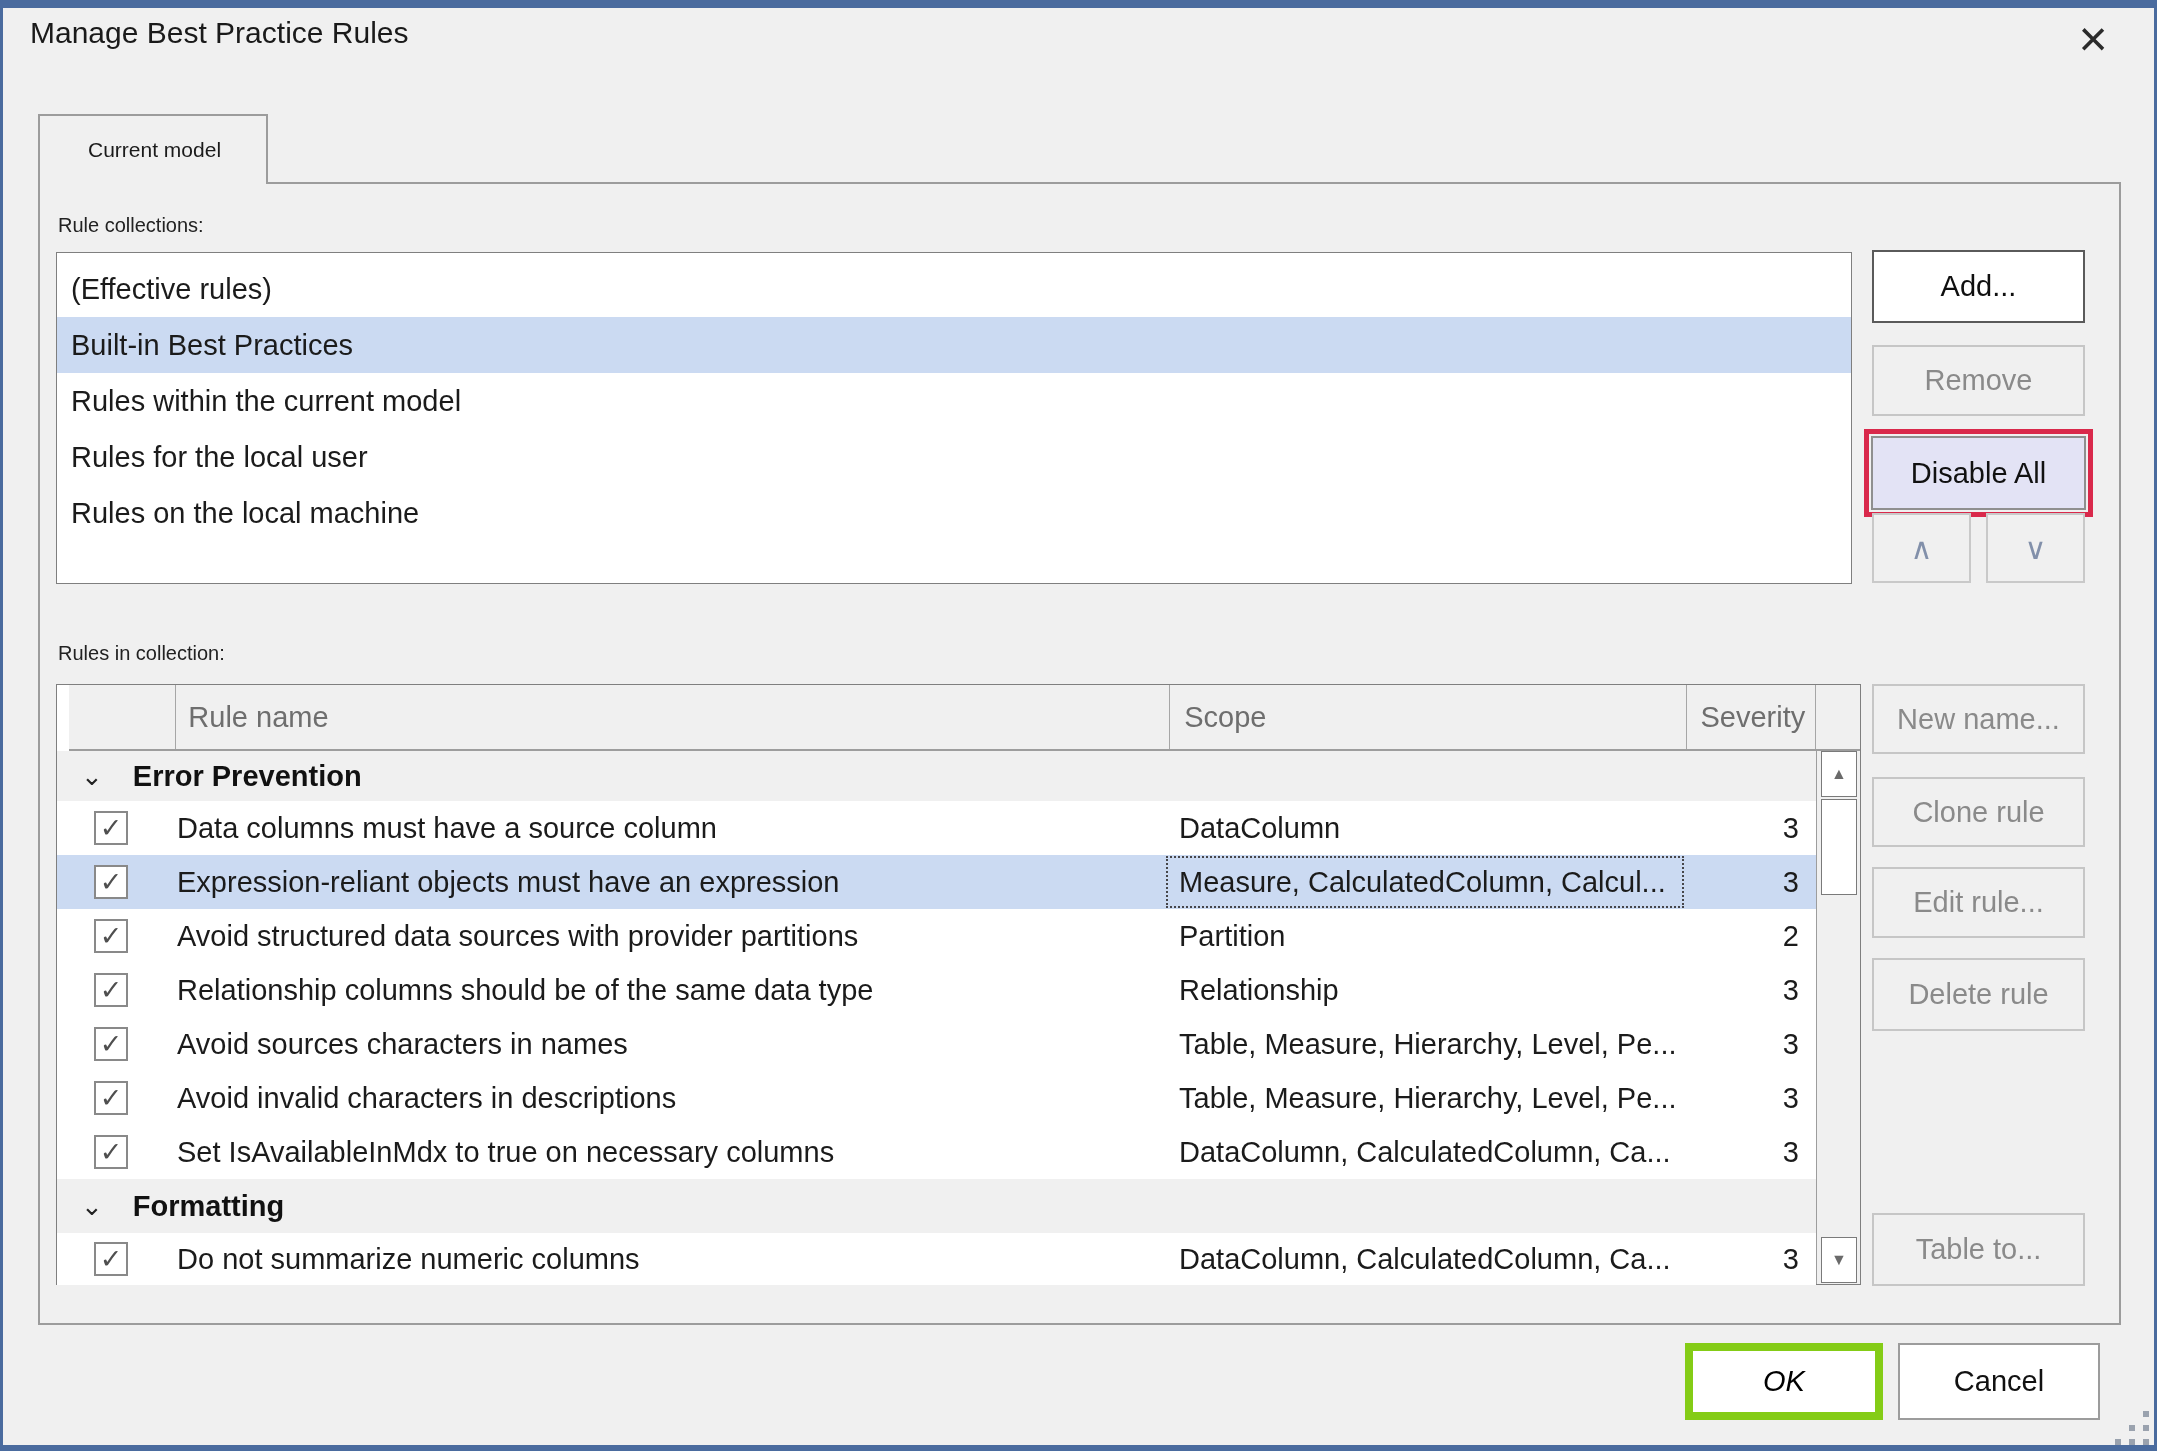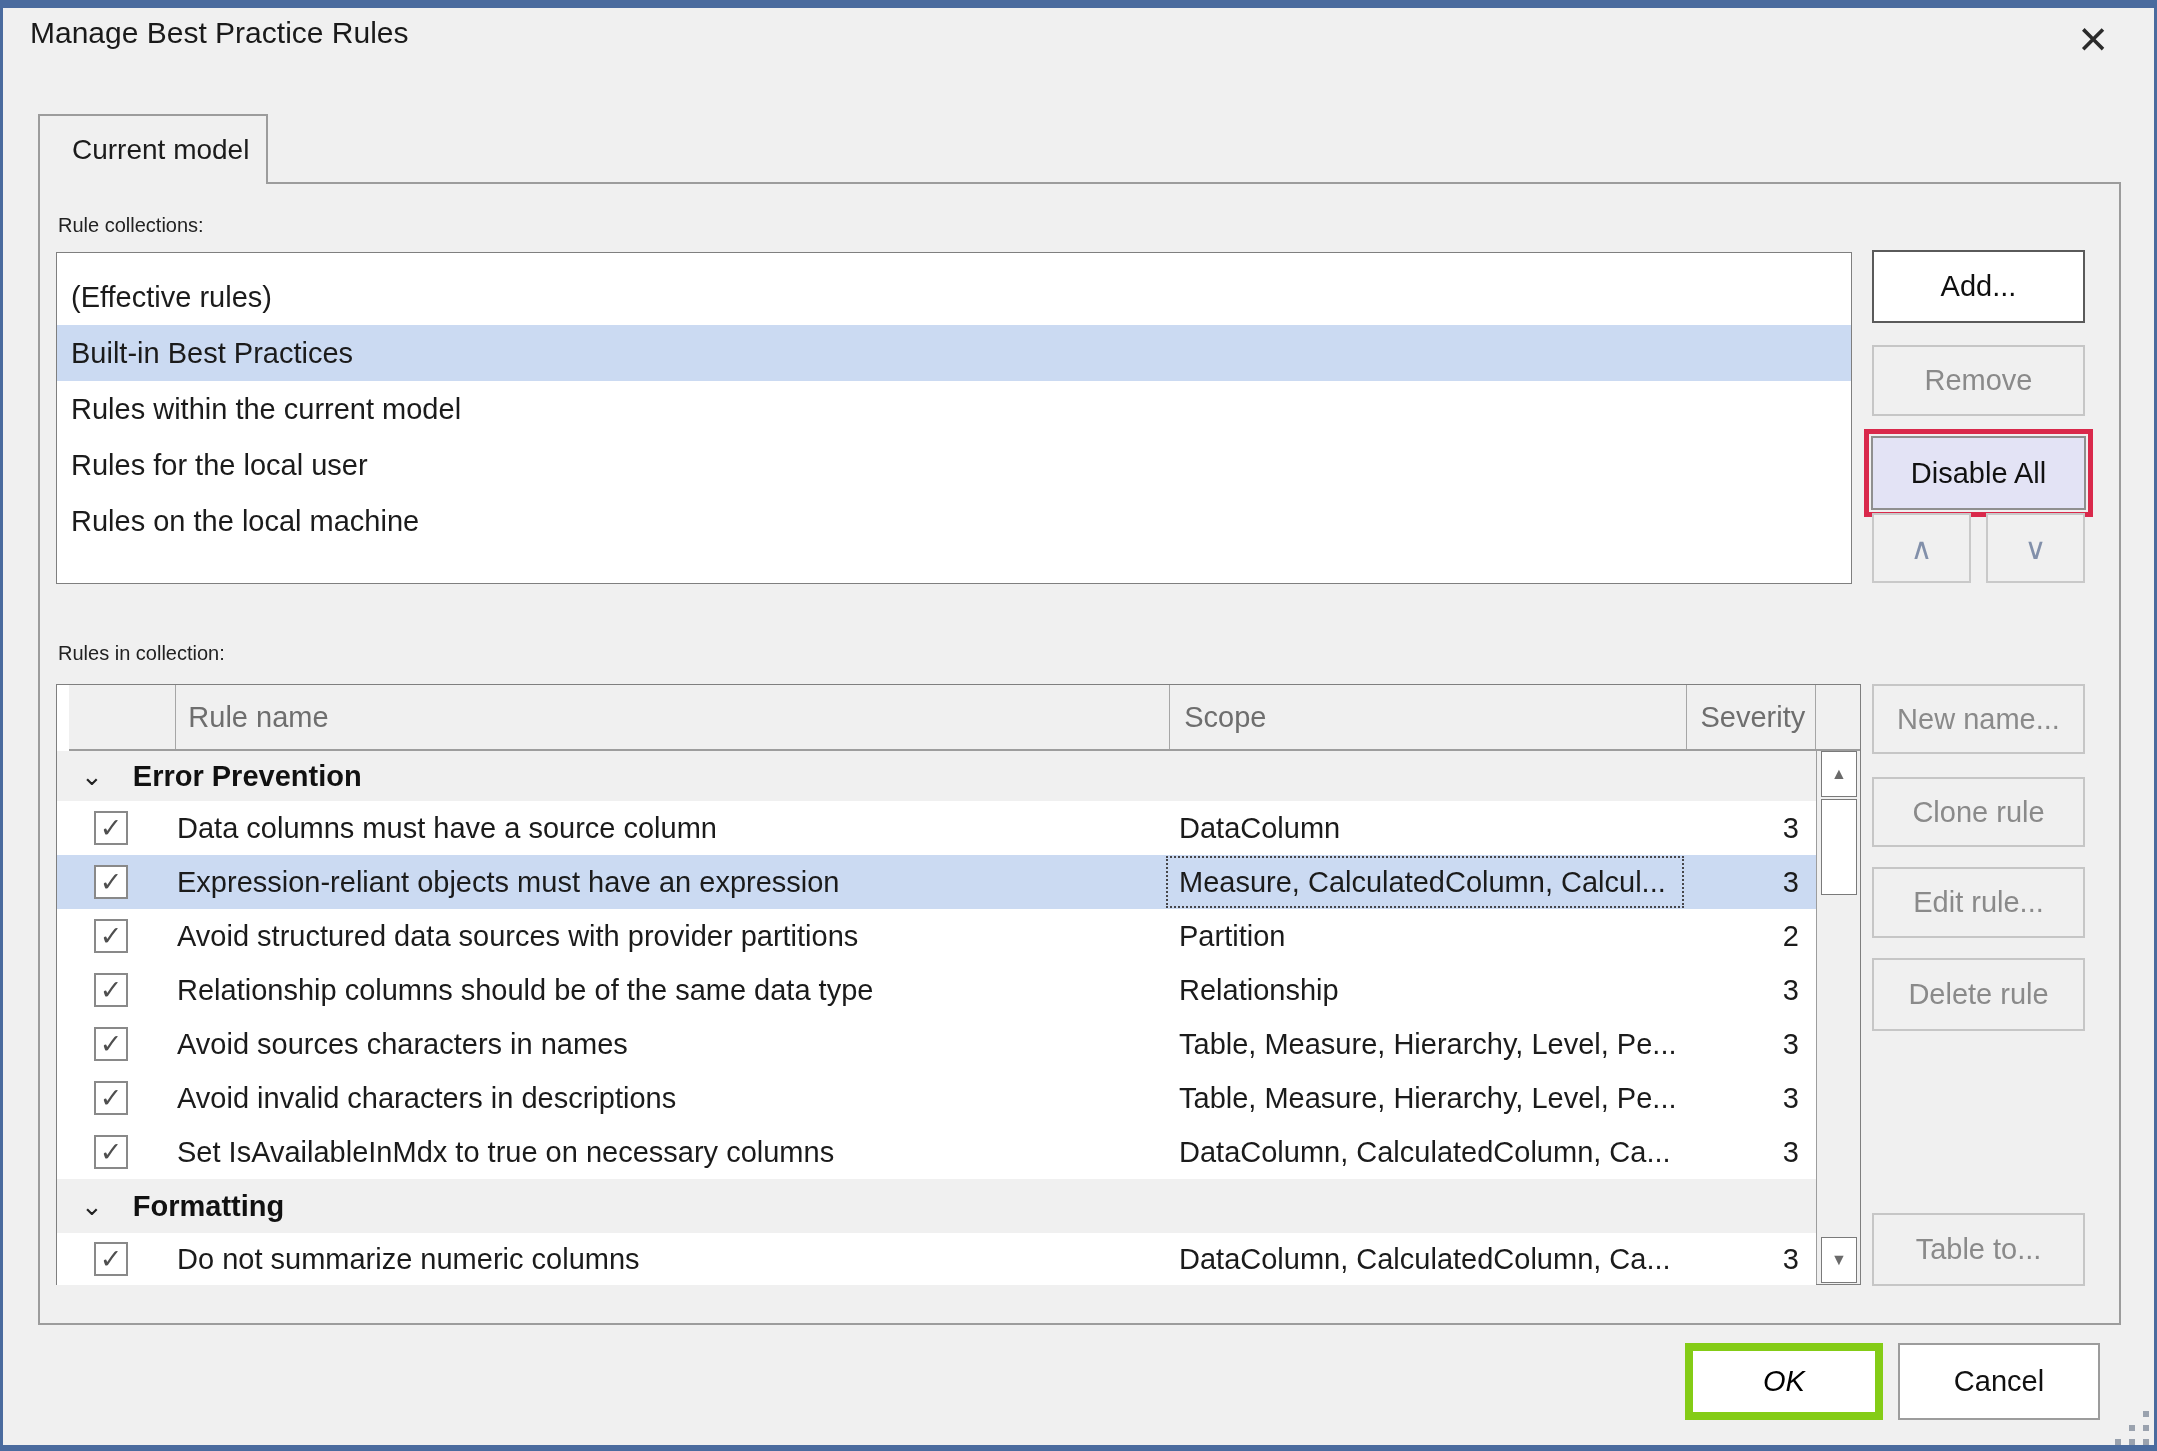--- a/index.html
+++ b/index.html
@@ -23,35 +23,35 @@
   .close-btn{
     position:absolute;left:2058px;top:8px;width:70px;height:62px;
     display:flex;align-items:center;justify-content:center;
     font-size:50px;font-weight:300;color:#2b2b2b;cursor:default;
   }
   .tab{
     position:absolute;left:38px;top:114px;width:230px;height:70px;
     background:#f0f0f0;
     border:2px solid #9c9c9c;border-bottom:none;
     z-index:2;
-    display:flex;align-items:center;padding-left:32px;
-    font-size:28px;
+    display:flex;align-items:center;padding-left:48px;
+    font-size:21px;
   }
   .frame{
     position:absolute;left:38px;top:182px;width:2083px;height:1143px;
     border:2px solid #9c9c9c;background:#f0f0f0;
   }
   .section-label{
     position:absolute;font-size:20px;color:#222;
   }
   
   .listbox{
     position:absolute;left:56px;top:252px;width:1796px;height:332px;
     background:#ffffff;border:1px solid #7f7f7f;
-    padding-top:16px;
+    padding-top:8px;
   }
   .listbox .item{
     height:56px;display:flex;align-items:center;
     padding-left:14px;font-size:29px;color:#1b1b1b;
   }
   .listbox .item.selected{background:#cbdaf2;}
   
   .btn{
     position:absolute;left:1872px;width:213px;
     display:flex;align-items:center;justify-content:center;

